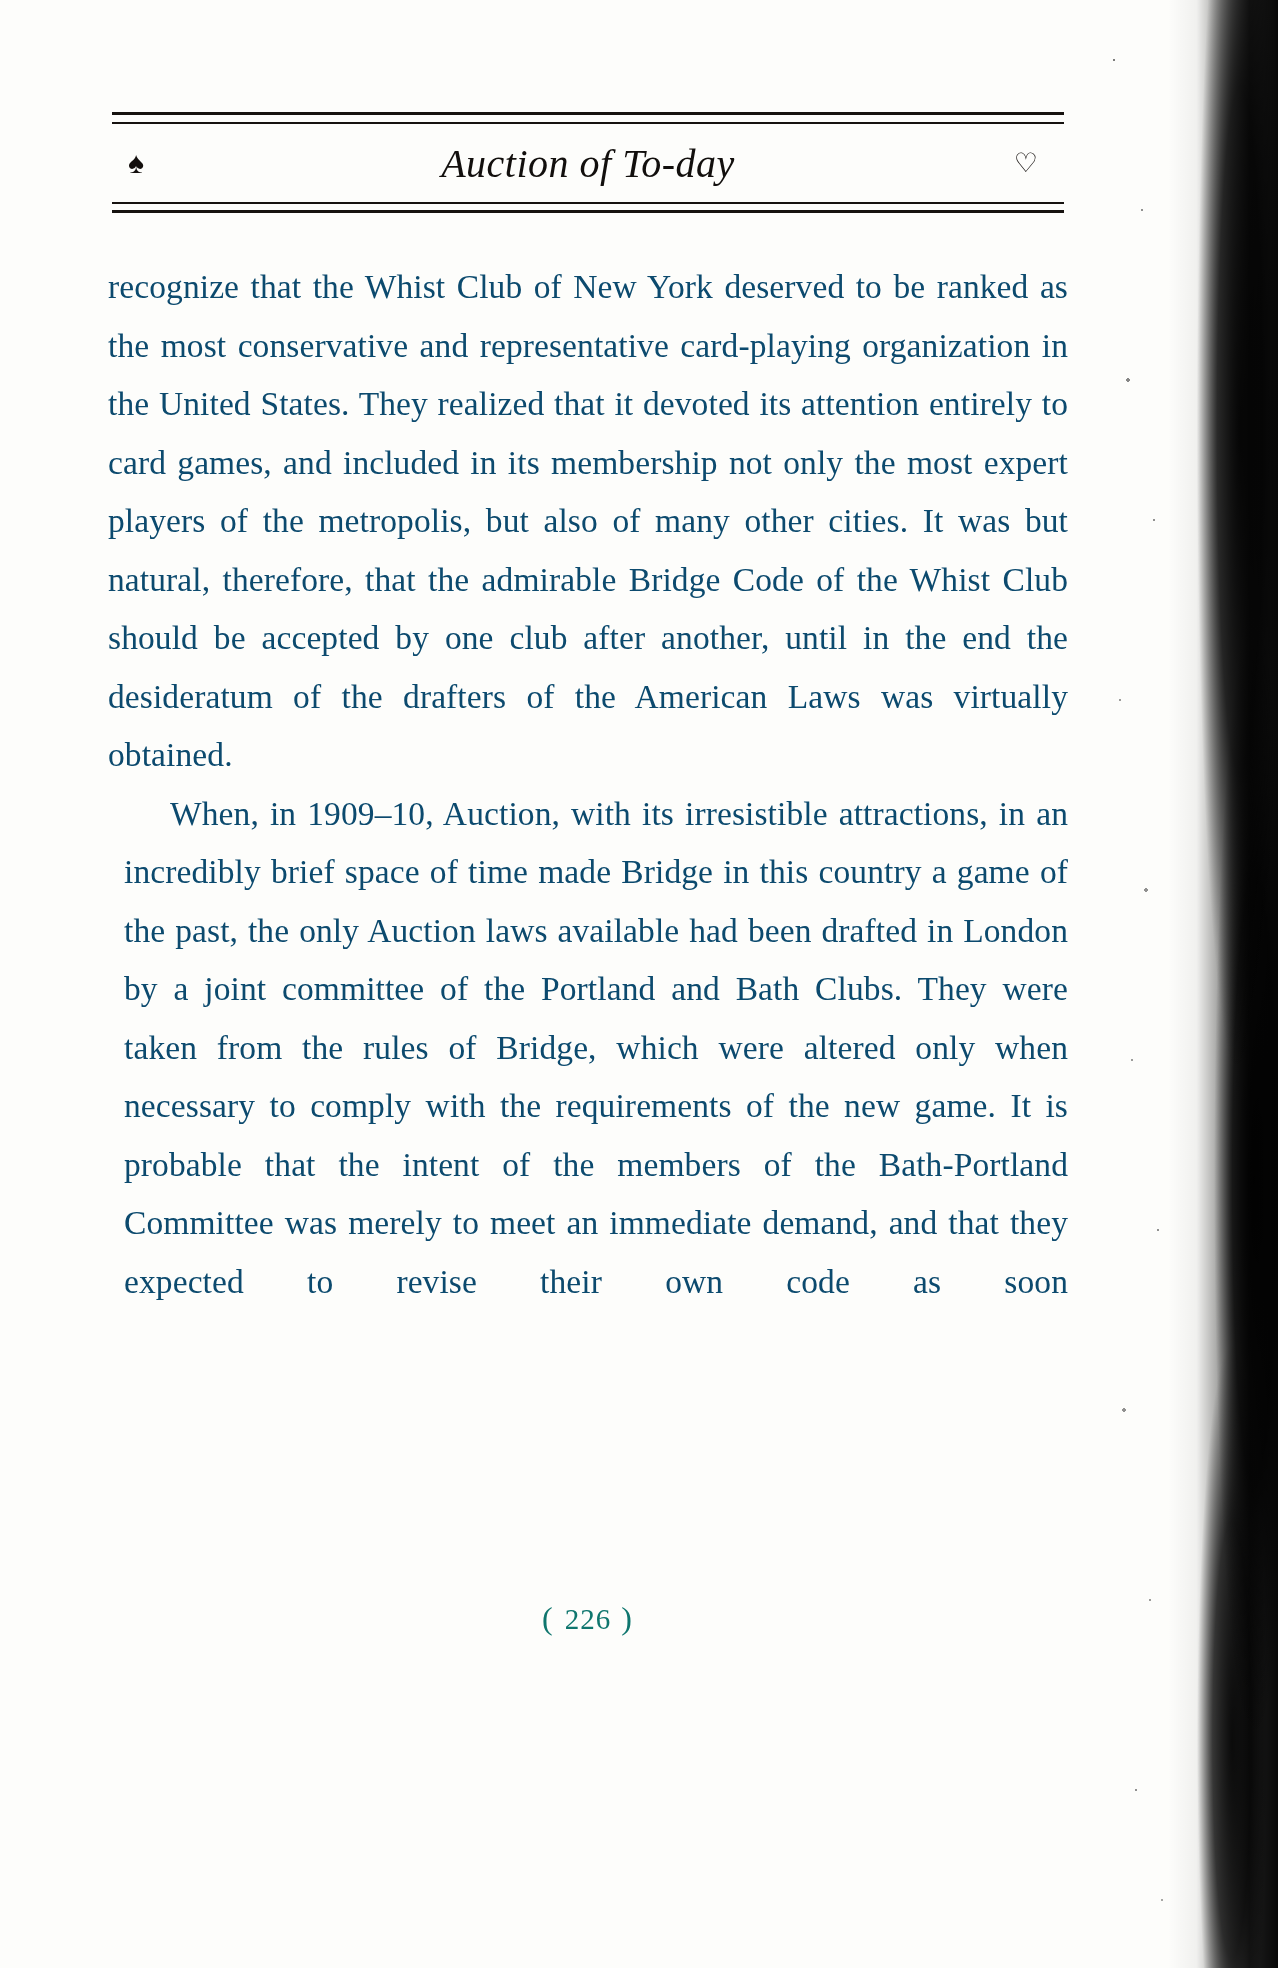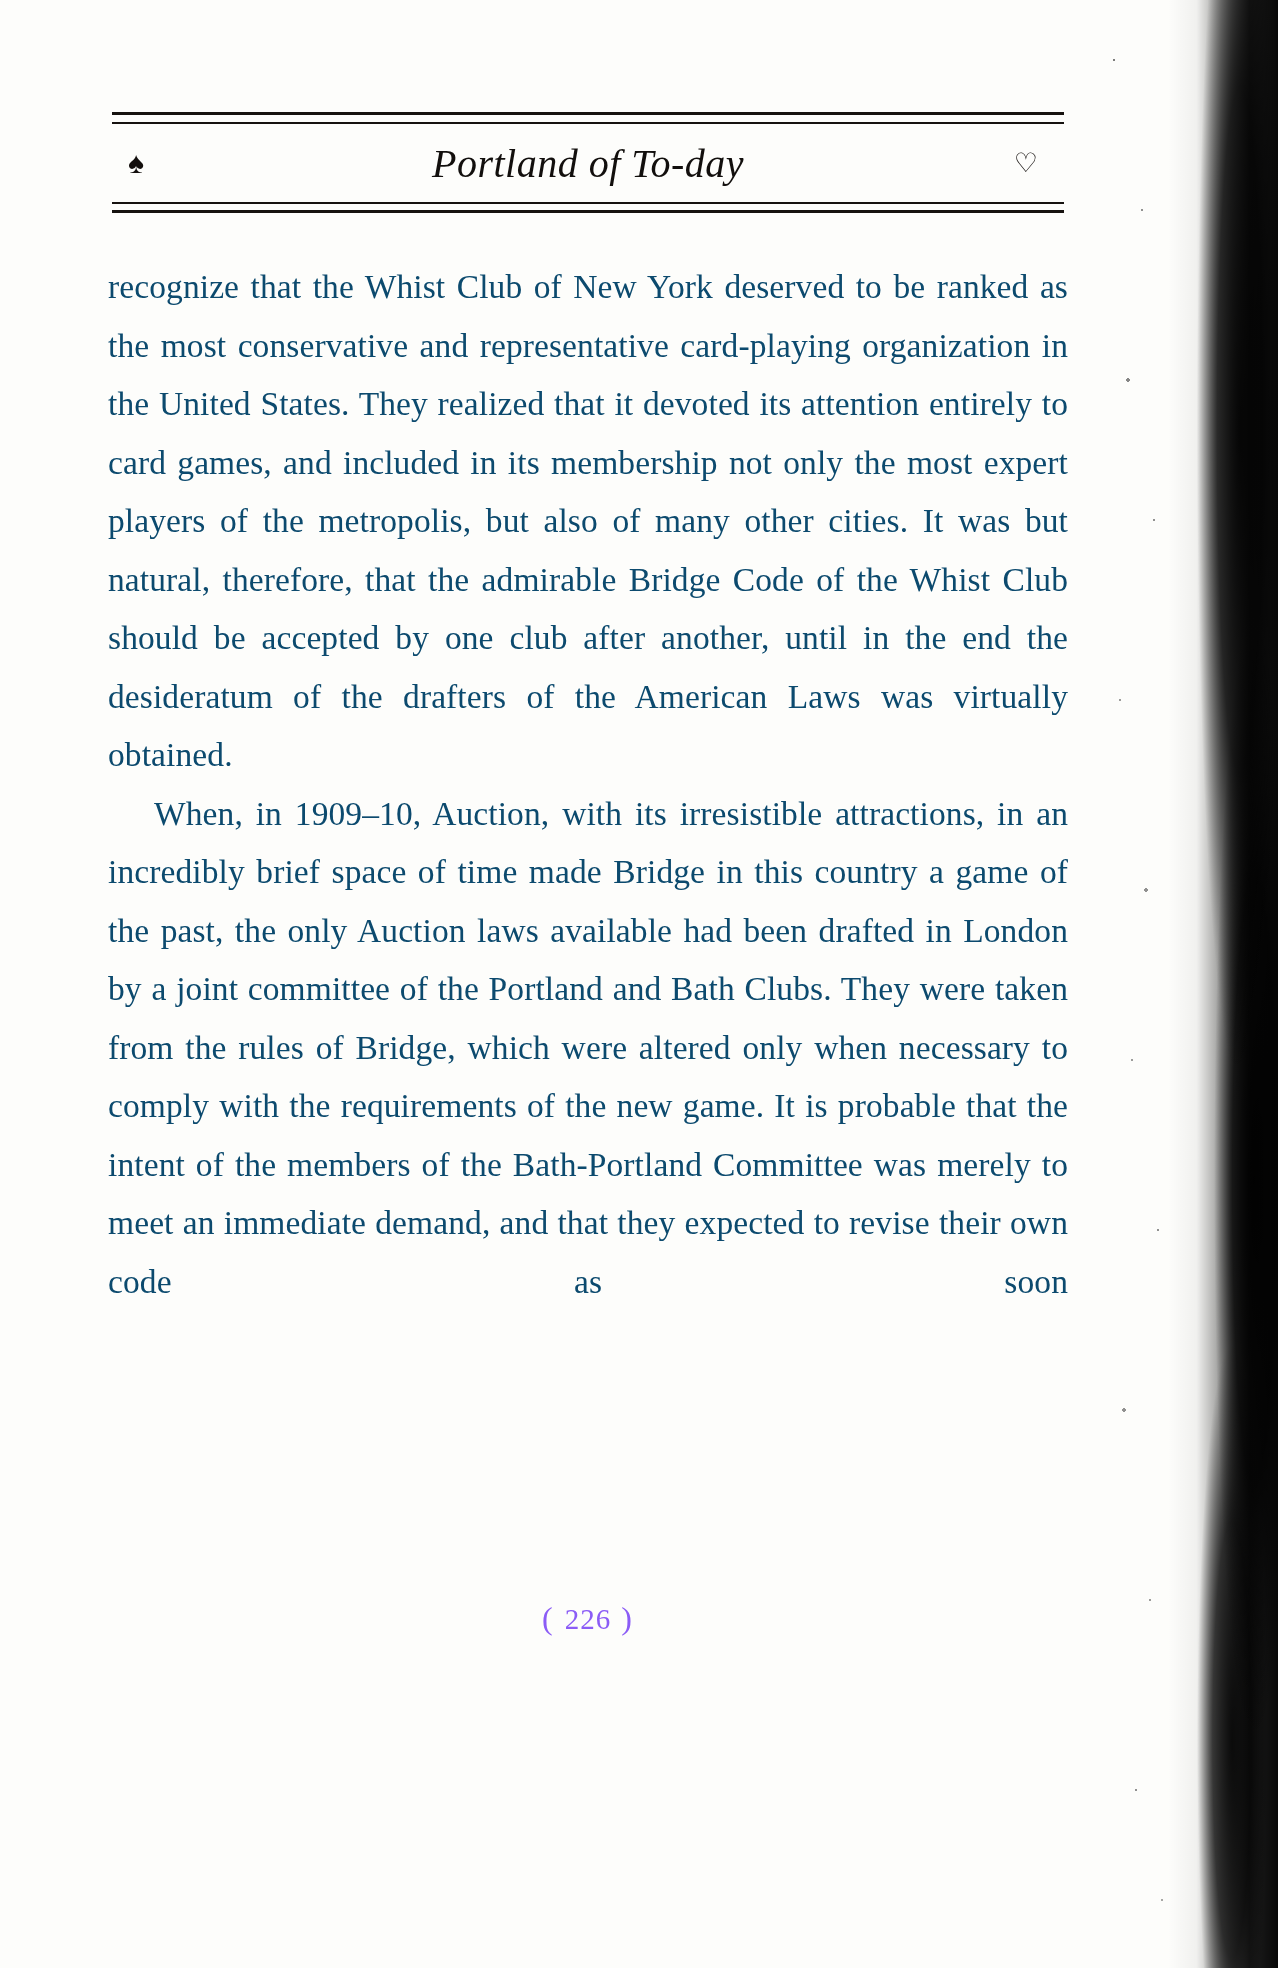--- a/index.html
+++ b/index.html
@@ -119,48 +119,49 @@
     text-align: justify;
     text-align-last: left;
     color: #0c4a6e;
     letter-spacing: 0.1px;
   }
   .para + .para {
     text-indent: 46px;
   }
   .para.last-justify {
     text-align-last: justify;
+    margin-left: 16px;
   }
 
   
   .folio {
     position: absolute;
     left: 108px;
     top: 1600px;
     width: 960px;
     text-align: center;
     font-size: 32px;
     letter-spacing: 2px;
-    color: #8b5cf6;
+    color: #0f766e;
   }
   .folio .num { font-size: 29px; letter-spacing: 1px; }
 </style>
 </head>
 <body>
 
 <div class="page">
 
   <div class="head-block">
     <div class="rule"></div>
     <div class="rule-gap-a"></div>
     <div class="rule thin"></div>
 
     <div class="head-row">
       <span class="suit spade">♠</span>
-      <span class="head-title">Portland of To-day</span>
+      <span class="head-title">Auction of To-day</span>
       <span class="suit heart">♡</span>
     </div>
 
     <div class="rule thin"></div>
     <div class="rule-gap-b"></div>
     <div class="rule"></div>
   </div>
 
   <div class="body-block">
     <p class="para">recognize that the Whist Club of New York deserved to be ranked as the most conservative and representative card-playing organization in the United States. They realized that it devoted its attention entirely to card games, and included in its membership not only the most expert players of the metropolis, but also of many other cities. It was but natural, therefore, that the admirable Bridge Code of the Whist Club should be accepted by one club after another, until in the end the desideratum of the drafters of the American Laws was virtually obtained.</p>

